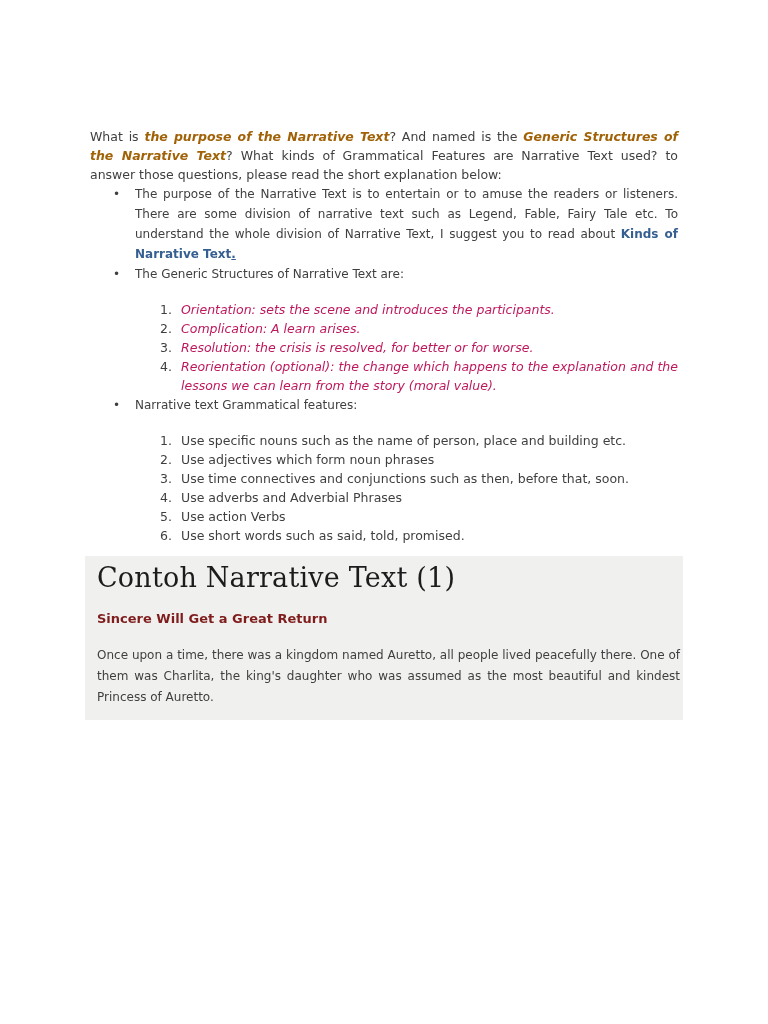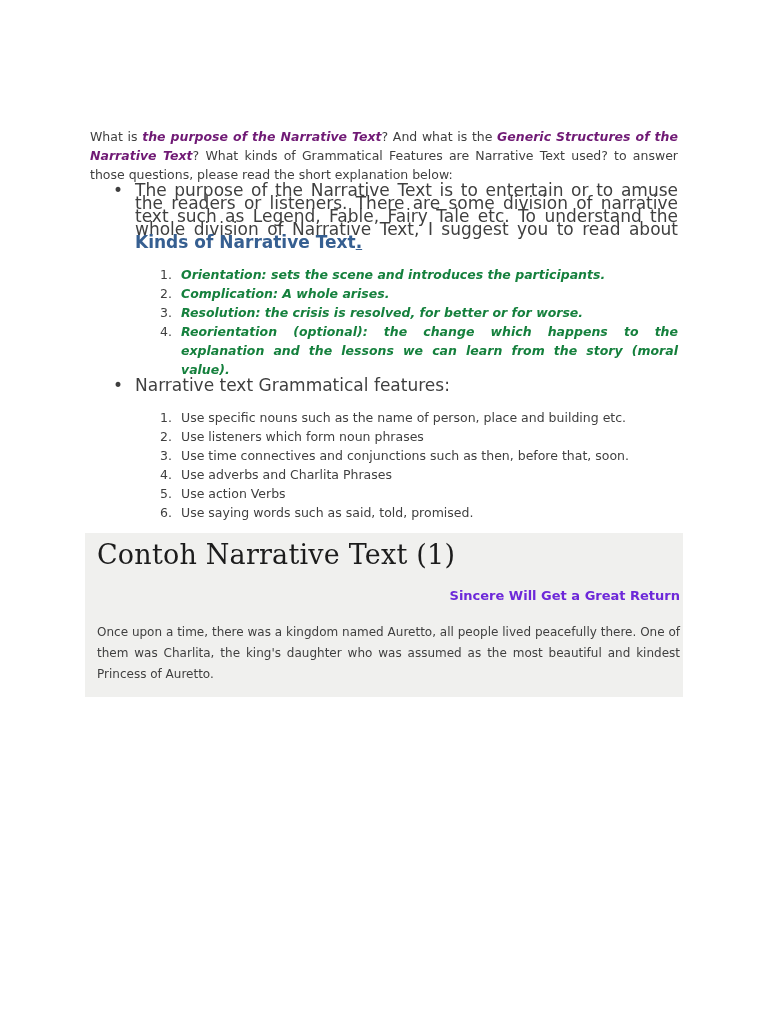--- a/index.html
+++ b/index.html
@@ -18,40 +18,40 @@
     width: 588px;
     padding-top: 127px;
   }
   .intro {
     margin: 0;
     font-size: 12.5px;
     line-height: 19px;
     text-align: justify;
   }
   .emph {
-    color: #701a75;
+    color: #a16207;
     font-weight: bold;
     font-style: italic;
   }
   .doc-link {
     color: #365f91;
     font-weight: bold;
     text-decoration: none;
   }
   .doc-link-suffix {
     color: #365f91;
     font-weight: bold;
     text-decoration: underline;
   }
   ul.bullets { list-style: none; margin: 0; padding: 0; }
   .bullet-item {
     position: relative;
     padding-left: 45px;
-    font-size: 17px;
-    line-height: 13px;
+    font-size: 12px;
+    line-height: 20px;
     text-align: justify;
   }
   .bullet-item::before {
     content: "\2022";
     position: absolute;
     left: 23px; top: 0;
     color: #3f3f3f;
   }
   .gap-large { margin-top: 55px; }
   .gap-large2 { margin-top: 53px; }
@@ -72,23 +72,23 @@
   }
   ol.numlist li::before {
     content: counter(num) ".";
     position: absolute;
     left: 70px; top: 0;
     font-weight: normal;
     font-style: normal;
     color: #3f3f3f;
   }
   ol.structures li {
-    font-weight: bold;
+    font-weight: normal;
     font-style: italic;
-    color: #15803d;
+    color: #be185d;
   }
   .caption {
     margin: 18px 0 0 0;
     padding-left: 40px;
     font-size: 12.5px;
     line-height: 19px;
   }
   .example {
     margin: 11px -5px 0 -5px;
     padding: 4px 3px 12px 12px;
@@ -101,60 +101,62 @@
     font-size: 27px;
     line-height: 36px;
     color: #1c1c1c;
     letter-spacing: 0.2px;
   }
   .example-subtitle {
     margin: 13px 0 0 0;
     font-size: 13px;
     line-height: 19px;
     font-weight: bold;
-    color: #6d28d9;
-    text-align: right;
+    color: #7f1d1d;
   }
   .story {
     margin: 17px 0 0 0;
     font-size: 12px;
     line-height: 21px;
     text-align: justify;
   }
 </style>
 </head>
 <body>
 
 <div class="content">
 
-  <p class="intro"><span>What is </span><span class="emph">the purpose of the Narrative Text</span><span>? And what is the </span><span class="emph">Generic Structures of the Narrative Text</span><span>? What kinds of Grammatical Features are Narrative Text used? to answer those questions, please read the short explanation below:</span></p>
+  <p class="intro"><span>What is </span><span class="emph">the purpose of the Narrative Text</span><span>? And named is the </span><span class="emph">Generic Structures of the Narrative Text</span><span>? What kinds of Grammatical Features are Narrative Text used? to answer those questions, please read the short explanation below:</span></p>
 
   <ul class="bullets gap-large">
     <li class="bullet-item"><span>The purpose of the Narrative Text is to entertain or to amuse the readers or listeners. There are some division of narrative text such as Legend, Fable, Fairy Tale etc. To understand the whole division of Narrative Text, I suggest you to read about </span><span class="doc-link">Kinds of Narrative Text</span><span class="doc-link-suffix">.</span></li>
   </ul>
 
+  <ul class="bullets gap-large2">
+    <li class="bullet-item"><span>The Generic Structures of Narrative Text are:</span></li>
+  </ul>
 
   <ol class="numlist structures">
     <li>Orientation: sets the scene and introduces the participants.</li>
-    <li>Complication: A whole arises.</li>
+    <li>Complication: A learn arises.</li>
     <li>Resolution: the crisis is resolved, for better or for worse.</li>
     <li>Reorientation (optional): the change which happens to the explanation and the lessons we can learn from the story (moral value).</li>
   </ol>
 
   <ul class="bullets gap-line">
     <li class="bullet-item"><span>Narrative text Grammatical features:</span></li>
   </ul>
 
   <ol class="numlist features">
     <li>Use specific nouns such as the name of person, place and building etc.</li>
-    <li>Use listeners which form noun phrases</li>
+    <li>Use adjectives which form noun phrases</li>
     <li>Use time connectives and conjunctions such as then, before that, soon.</li>
-    <li>Use adverbs and Charlita Phrases</li>
+    <li>Use adverbs and Adverbial Phrases</li>
     <li>Use action Verbs</li>
-    <li>Use saying words such as said, told, promised.</li>
+    <li>Use short words such as said, told, promised.</li>
   </ol>
 
 
   <section class="example">
     <h1 class="example-title">Contoh Narrative Text (1)</h1>
     <p class="example-subtitle">Sincere Will Get a Great Return</p>
     <p class="story">Once upon a time, there was a kingdom named Auretto, all people lived peacefully there. One of them was Charlita, the king's daughter who was assumed as the most beautiful and kindest Princess of Auretto.</p>
   </section>
 
 </div>

